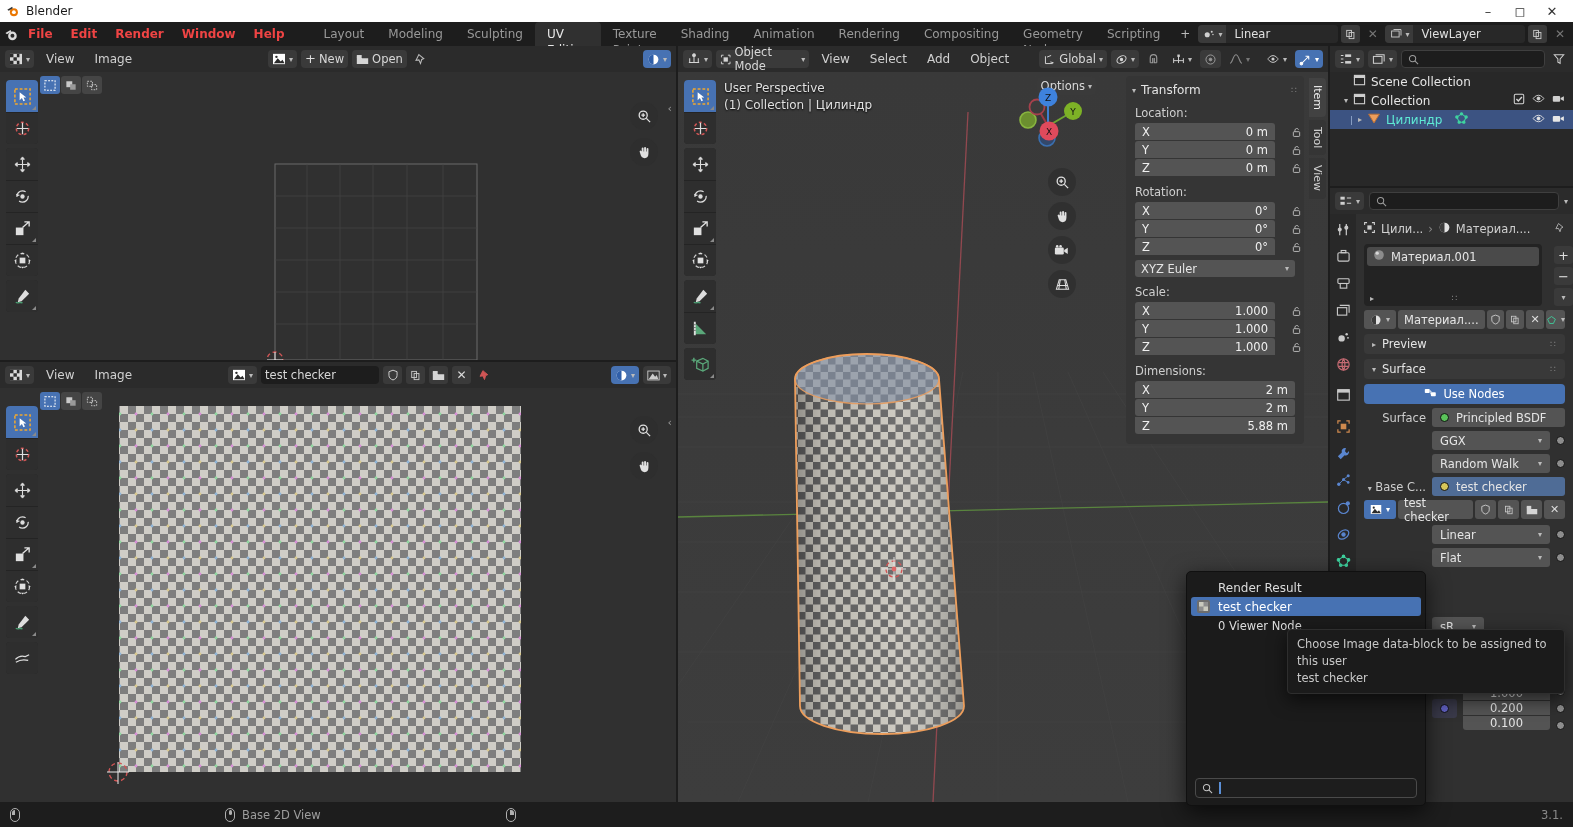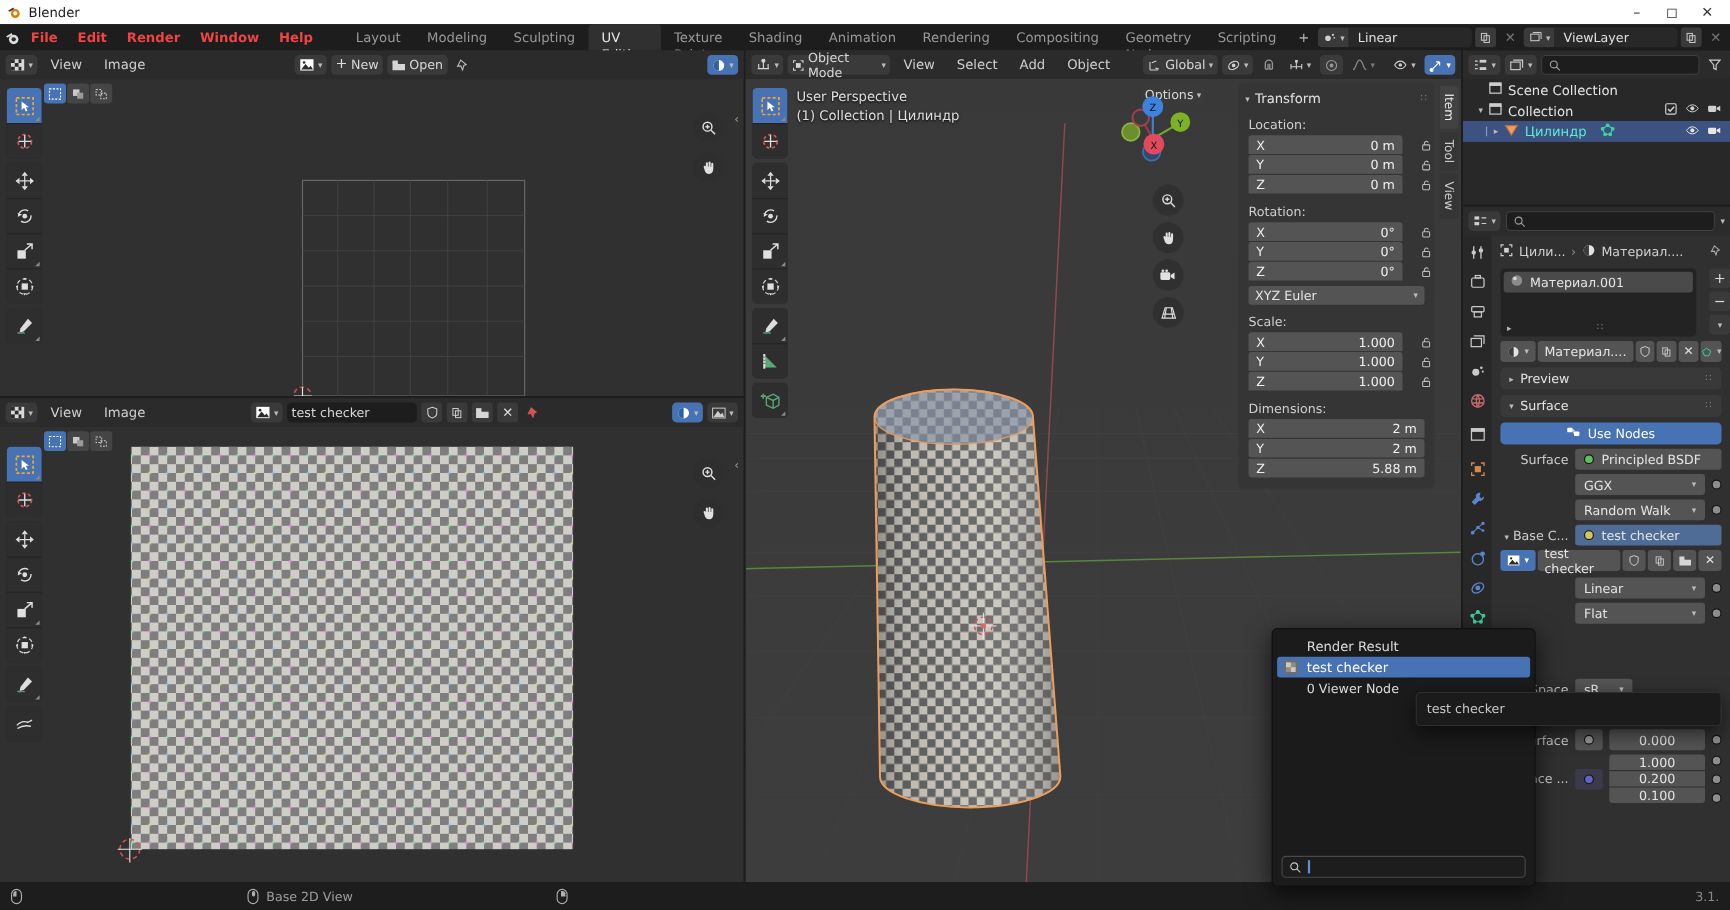--- a/index.html
+++ b/index.html
@@ -1300,21 +1300,21 @@
             </svg>
         </span>
         <span>Материал....</span>
         <span style="margin-left:auto">
           <svg width="12" height="12" viewBox="0 0 16 16" fill="none" stroke="#aaa" stroke-width="1.3">
               <path d="M6 2l6 5-2.5 1L8 13 6 8.5 2.5 9z"></path>
             </svg>
         </span>
       </div>
 
-      <div style="display:flex;gap:4px;align-items:flex-start;">
+      <div style="display:flex;gap:4px;align-items:flex-end;">
         <div class="matlist" style="flex:1;">
           <div class="item">
             <span>
               <svg width="12" height="12" viewBox="0 0 16 16">
                   <circle cx="8" cy="8" r="6.4" fill="#8c8c8c"></circle>
                   <circle cx="5.6" cy="5.6" r="2.2" fill="#d8d8d8"></circle>
                 </svg>
             </span>
             <span>Материал.001</span>
           </div>
@@ -1506,21 +1506,21 @@
         </span>
         <span style="display:flex;flex-direction:column;gap:8px;">
           <span class="sock" style="background:#8d8d8d"></span>
           <span class="sock" style="background:#8d8d8d"></span>
           <span class="sock" style="background:#8d8d8d"></span>
         </span>
       </div>
     </div>
   </div>
 
-  <div class="popup" style="left:1156px; top:525px; width:240px; height:235px; padding:6px 4px 0;">
+  <div class="popup" style="left:1186px; top:525px; width:240px; height:235px; padding:6px 4px 0;">
     <div class="pitem">
       <span class="swatch" style="background:transparent"></span>
       <span>Render Result</span>
     </div>
     <div class="pitem sel">
       <span class="swatch">
         <svg width="9" height="9" viewBox="0 0 10 10">
             <rect width="10" height="10" fill="#8d8d8d"></rect>
             <rect width="5" height="5" fill="#c9c9bd"></rect>
             <rect x="5" y="5" width="5" height="5" fill="#c9c9bd"></rect>
@@ -1536,20 +1536,21 @@
       <svg width="11" height="11" viewBox="0 0 14 14" fill="none" stroke="#c5c5c5" stroke-width="1.3">
           <circle cx="5.8" cy="5.8" r="4"></circle>
           <path d="M8.8 8.8l4 4"></path>
         </svg>
       <span class="caret"></span>
       <span></span>
     </div>
   </div>
 
   <div class="tooltip" style="left:1287px; top:583px; width:278px;">
+    <div>Choose Image data-block to be assigned to this user</div>
     <div>test checker</div>
   </div>
 
 </div>
 
 <div class="statusbar">
   <span class="sb-item">
     <span class="mouse left"></span>
   </span>
   <span class="sb-item" style="margin-left:205px;">

